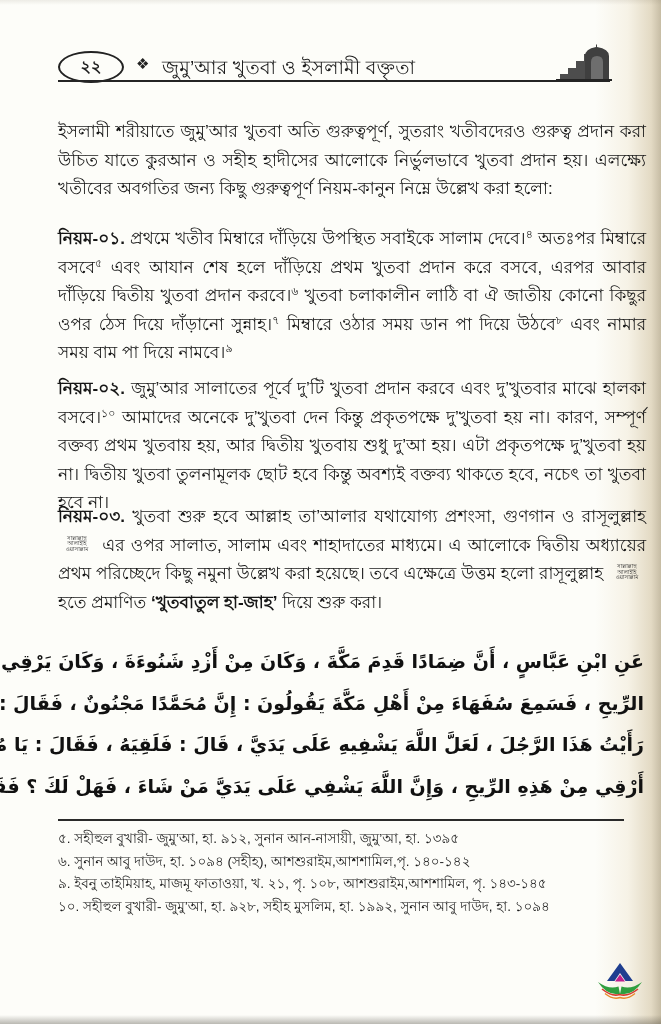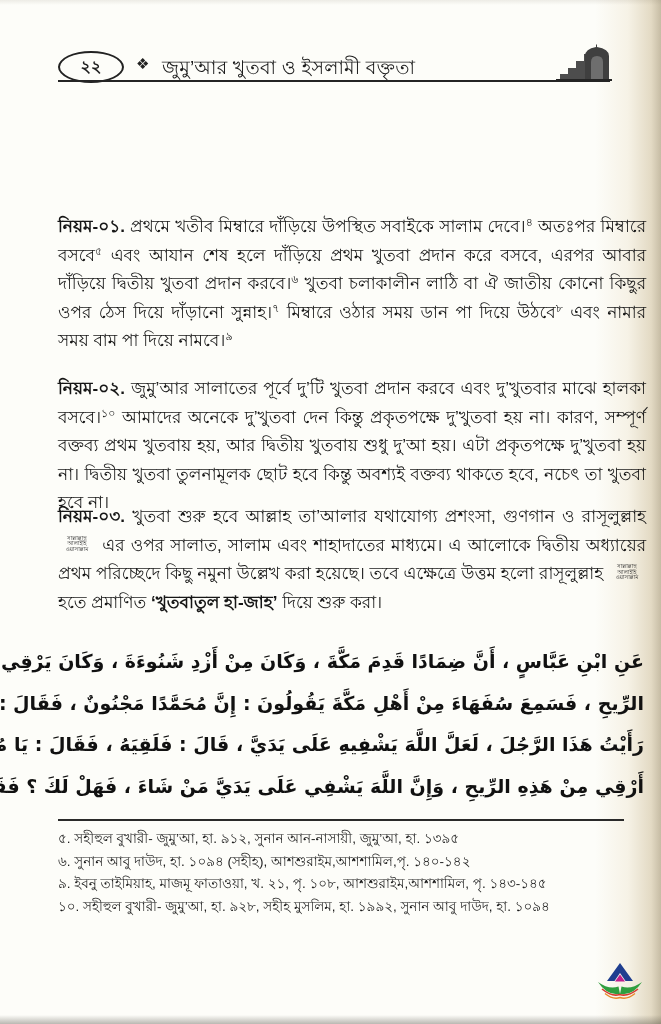--- a/index.html
+++ b/index.html
@@ -25,21 +25,21 @@
   
   .para{position:absolute;left:58px;width:588px;text-align:justify;
     font-size:17px;line-height:28.6px;color:#161616;}
   .rule-label{font-weight:bold;}
   sup{font-size:11px;line-height:0;vertical-align:6px;}
   .saw{display:inline-flex;flex-direction:column;align-items:center;justify-content:center;
     vertical-align:middle;width:36px;line-height:5.5px;margin:0 1px;position:relative;top:-2px;}
   .saw-line{font-size:5.5px;line-height:5.5px;display:block;white-space:nowrap;color:#222;}
 
   .intro{top:101px;}
-  .rule-1{top:196px;}
+  .rule-1{top:208px;}
   .rule-2{top:358px;}
   .rule-3{top:486px;}
 
   
   .arabic{position:absolute;top:641px;left:44px;width:600px;direction:rtl;
     font-family:"DejaVu Sans",sans-serif;font-weight:bold;font-size:19px;color:#111;}
   .arabic-line{line-height:41.5px;text-align:justify;text-align-last:justify;white-space:nowrap;}
 
   
   .foot-rule{position:absolute;top:819px;left:58px;width:566px;height:2px;background:#2a2a2a;}
@@ -62,20 +62,21 @@
 
   <span class="minbar">
     <svg width="56" height="37" viewBox="0 0 56 37">
       <path fill="#4d4d4d" d="M4 36 L4 30 L12 30 L12 24 L20 24 L20 17 L28 17 L28 10 L30 10 L30 36 Z"></path>
       <path fill="#3f3f3f" d="M29 36 L29 12 Q29 5 40 3 L40 0.5 L41 0.5 L41 3 Q53 5 53 12 L53 36 Z"></path>
       <path fill="#6e6e6e" d="M35 36 L35 18 Q35 12 41 12 Q47 12 47 18 L47 36 Z"></path>
       <rect x="0" y="35" width="56" height="2" fill="#242424"></rect>
     </svg>
   </span>
 
+  <p class="para intro">ইসলামী শরীয়াতে জুমু’আর খুতবা অতি গুরুত্বপূর্ণ, সুতরাং খতীবদেরও গুরুত্ব প্রদান করা উচিত যাতে কুরআন ও সহীহ হাদীসের আলোকে নির্ভুলভাবে খুতবা প্রদান হয়। এলক্ষ্যে খতীবের অবগতির জন্য কিছু গুরুত্বপূর্ণ নিয়ম-কানুন নিম্নে উল্লেখ করা হলো:</p>
   <p class="para rule-1"><span class="rule-label">নিয়ম-০১.</span> প্রথমে খতীব মিম্বারে দাঁড়িয়ে উপস্থিত সবাইকে সালাম দেবে।<sup>৪</sup> অতঃপর মিম্বারে বসবে<sup>৫</sup> এবং আযান শেষ হলে দাঁড়িয়ে প্রথম খুতবা প্রদান করে বসবে, এরপর আবার দাঁড়িয়ে দ্বিতীয় খুতবা প্রদান করবে।<sup>৬</sup> খুতবা চলাকালীন লাঠি বা ঐ জাতীয় কোনো কিছুর ওপর ঠেস দিয়ে দাঁড়ানো সুন্নাহ।<sup>৭</sup> মিম্বারে ওঠার সময় ডান পা দিয়ে উঠবে<sup>৮</sup> এবং নামার সময় বাম পা দিয়ে নামবে।<sup>৯</sup></p>
   <p class="para rule-2"><span class="rule-label">নিয়ম-০২.</span> জুমু’আর সালাতের পূর্বে দু’টি খুতবা প্রদান করবে এবং দু’খুতবার মাঝে হালকা বসবে।<sup>১০</sup> আমাদের অনেকে দু’খুতবা দেন কিন্তু প্রকৃতপক্ষে দু’খুতবা হয় না। কারণ, সম্পূর্ণ বক্তব্য প্রথম খুতবায় হয়, আর দ্বিতীয় খুতবায় শুধু দু’আ হয়। এটা প্রকৃতপক্ষে দু’খুতবা হয় না। দ্বিতীয় খুতবা তুলনামূলক ছোট হবে কিন্তু অবশ্যই বক্তব্য থাকতে হবে, নচেৎ তা খুতবা হবে না।</p>
   <p class="para rule-3"><span class="rule-label">নিয়ম-০৩.</span> খুতবা শুরু হবে আল্লাহ তা’আলার যথাযোগ্য প্রশংসা, গুণগান ও রাসূলুল্লাহ <span class="saw">
         <span class="saw-line">সাল্লাল্লাহু</span>
         <span class="saw-line">আলাইহি</span>
         <span class="saw-line">ওয়াসাল্লাম</span>
       </span> এর ওপর সালাত, সালাম এবং শাহাদাতের মাধ্যমে। এ আলোকে দ্বিতীয় অধ্যায়ের প্রথম পরিচ্ছেদে কিছু নমুনা উল্লেখ করা হয়েছে। তবে এক্ষেত্রে উত্তম হলো রাসূলুল্লাহ <span class="saw">
         <span class="saw-line">সাল্লাল্লাহু</span>
         <span class="saw-line">আলাইহি</span>
         <span class="saw-line">ওয়াসাল্লাম</span>

